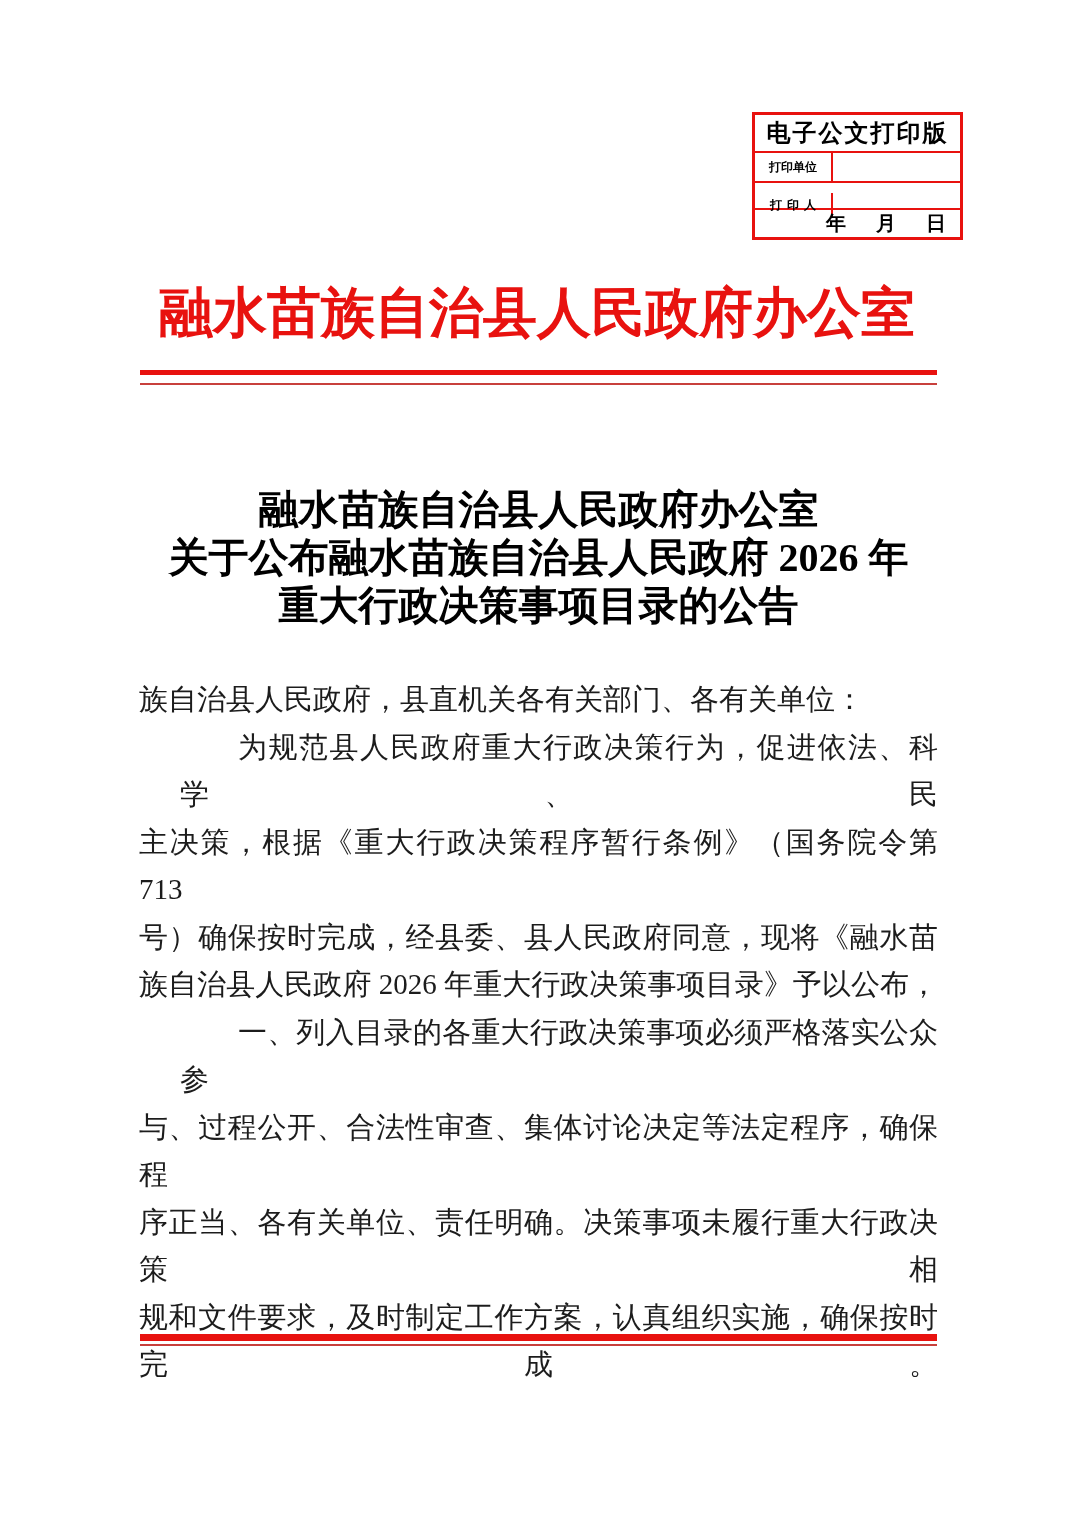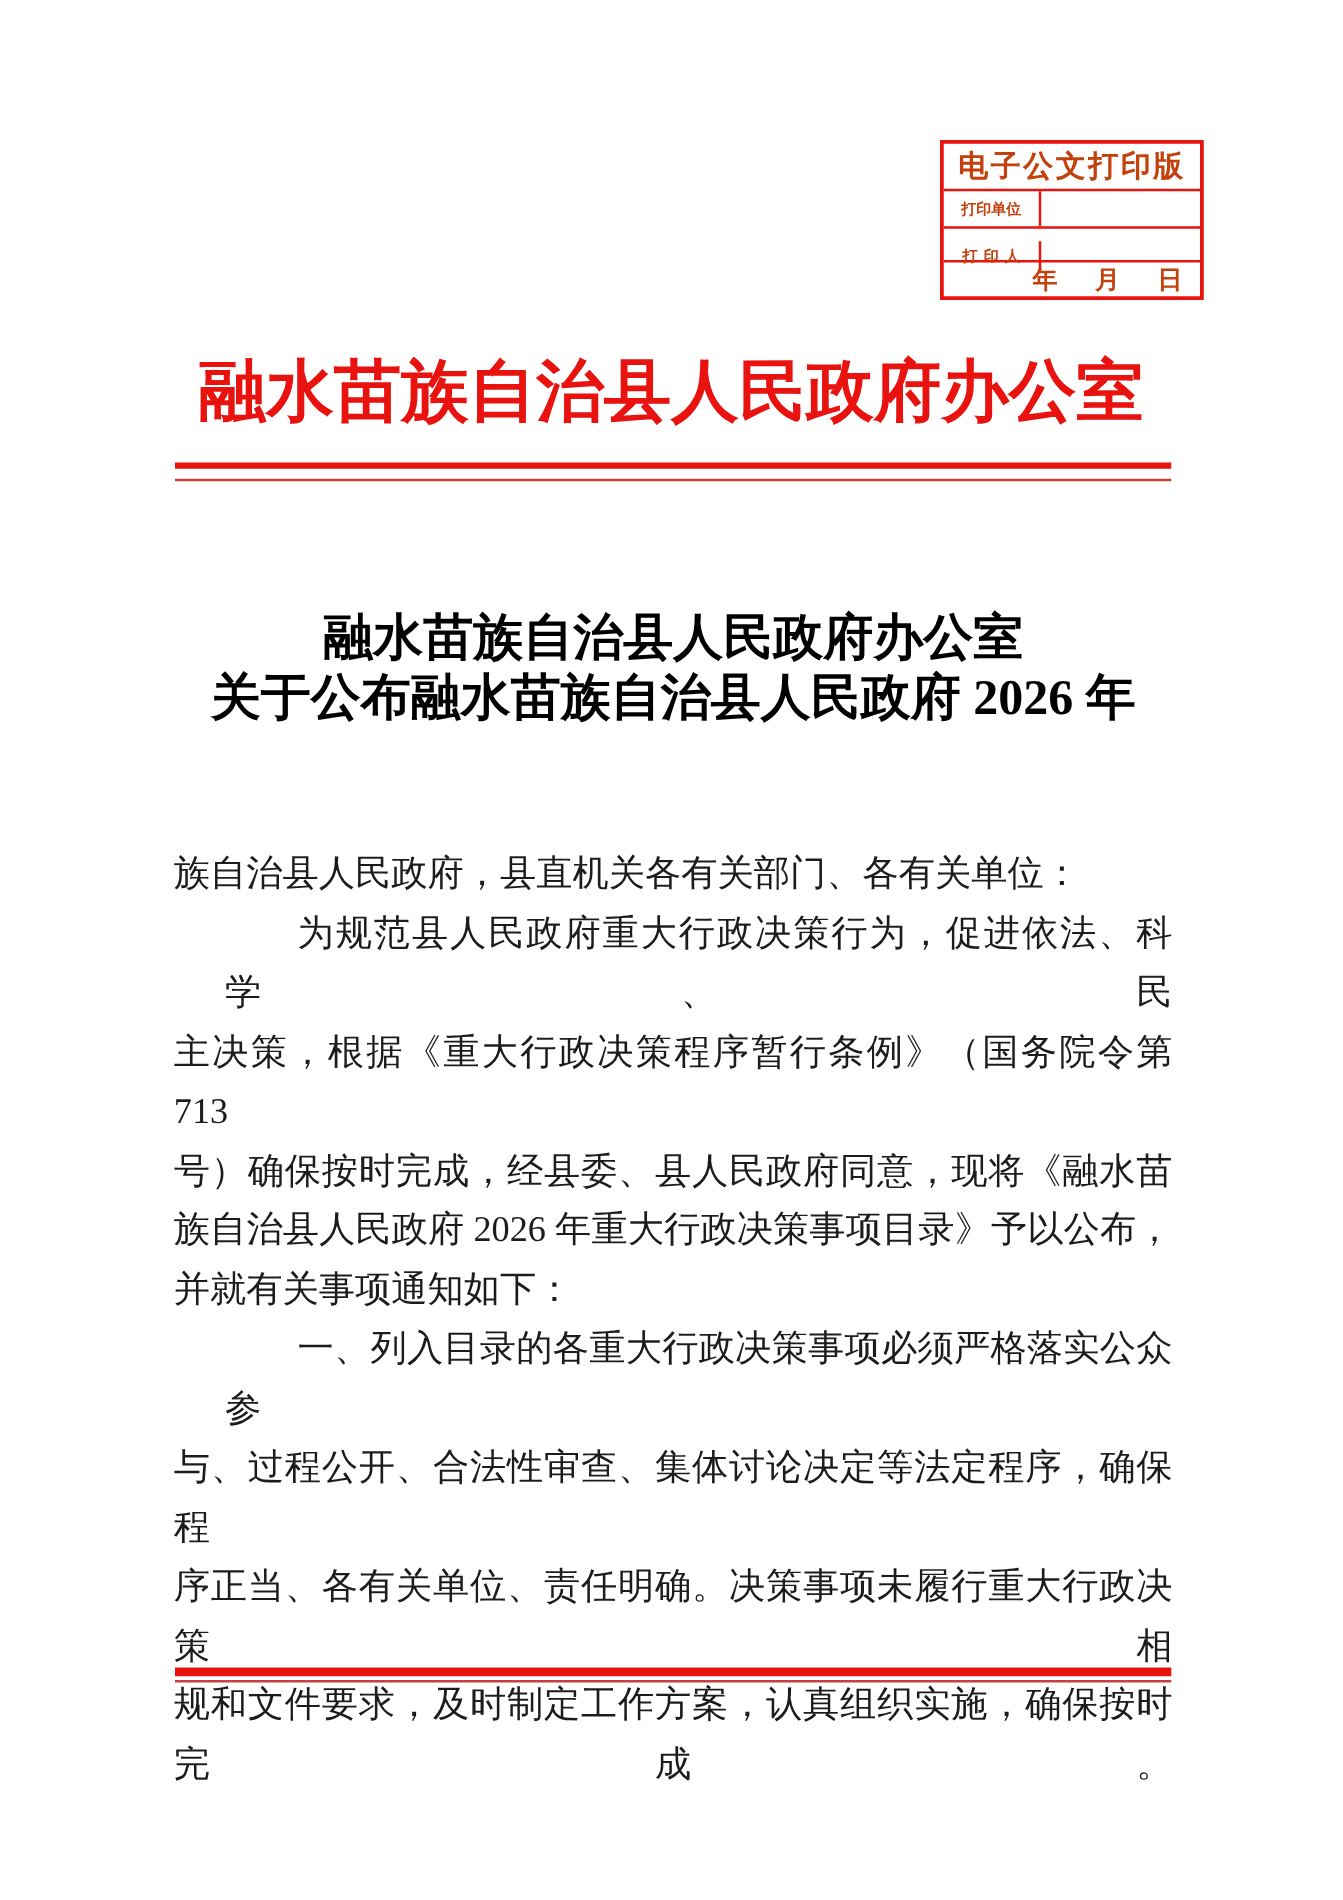--- a/index.html
+++ b/index.html
@@ -18,21 +18,21 @@
 
   
   .stamp {
     position: absolute;
     left: 752px;
     top: 112px;
     width: 211px;
     height: 128px;
     border: 3px solid #e8120f;
     box-sizing: border-box;
-    color: #c2410c;
+    color: #000000;
     display: grid;
     grid-template-rows: 38px 30px 27px 27px;
   }
   .stamp-row { box-sizing: border-box; display: flex; align-items: center; }
   .stamp-title-row {
     border-bottom: 2px solid #e8120f;
     justify-content: center;
     font-size: 24px;
     font-weight: 700;
     letter-spacing: 2px;
@@ -132,29 +132,29 @@
     </div>
   </div>
 
   <div class="letterhead">融水苗族自治县人民政府办公室</div>
   <div class="rule rule-top-thick"></div>
   <div class="rule rule-top-thin"></div>
 
   <div class="doc-title">
     <div class="doc-title-line">融水苗族自治县人民政府办公室</div>
     <div class="doc-title-line">关于公布融水苗族自治县人民政府 2026 年</div>
+    <div class="doc-title-line">重大行政决策事项目录的公告</div>
   </div>
 
   <div class="body-text">
     <div class="line">族自治县人民政府，县直机关各有关部门、各有关单位：</div>
     <div class="line fill indent">为规范县人民政府重大行政决策行为，促进依法、科学、民</div>
     <div class="line fill">主决策，根据《重大行政决策程序暂行条例》（国务院令第 713</div>
     <div class="line fill">号）确保按时完成，经县委、县人民政府同意，现将《融水苗</div>
     <div class="line fill">族自治县人民政府 2026 年重大行政决策事项目录》予以公布，</div>
-    <div class="line">并就有关事项通知如下：</div>
     <div class="line fill indent">一、列入目录的各重大行政决策事项必须严格落实公众参</div>
     <div class="line fill">与、过程公开、合法性审查、集体讨论决定等法定程序，确保程</div>
     <div class="line fill">序正当、各有关单位、责任明确。决策事项未履行重大行政决策相</div>
     <div class="line fill">规和文件要求，及时制定工作方案，认真组织实施，确保按时完成。</div>
 
   </div>
 
   <div class="rule rule-bottom-thick"></div>
   <div class="rule rule-bottom-thin"></div>
 

